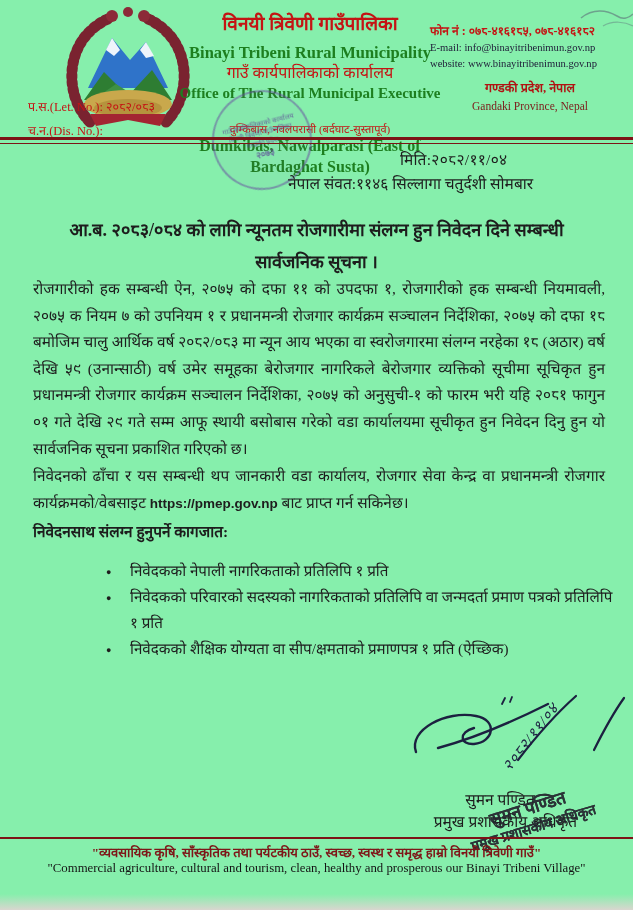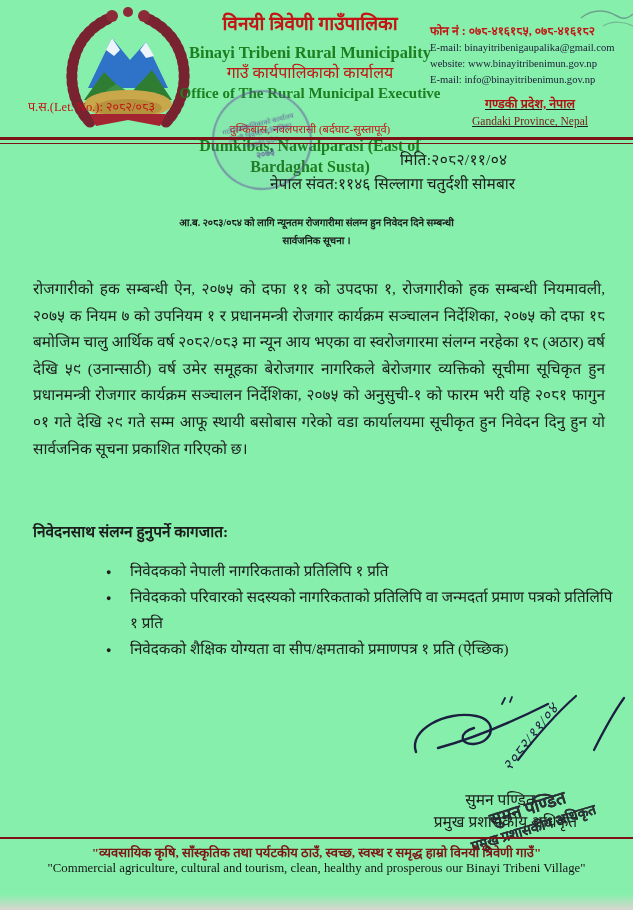--- a/index.html
+++ b/index.html
@@ -15,41 +15,41 @@
   .en-green{color:#1d7f1f;font-weight:bold;}
   .head-center .l1{font-size:19px;font-weight:bold;color:#c41414;}
   .head-center .l2{font-size:16.5px;margin-top:6px;}
   .head-center .l3{font-size:16px;color:#c41414;}
   .head-center .l4{font-size:15px;}
   .head-center .l5{font-size:11px;color:#c41414;margin-top:19px;}
   .head-center .l6{font-size:16px;}
   .head-right{left:430px;top:22px;width:200px;line-height:1.5;}
   .head-right .phone{color:#c41414;font-weight:bold;font-size:12px;white-space:nowrap;}
   .head-right .mail{font-size:10.6px;color:#20203a;white-space:nowrap;}
-  .head-right .prov{margin-top:7px;text-align:center;text-decoration:underline;}
+  .head-right .prov{margin-top:7px;text-align:center;}
   .head-right .prov-np{color:#b01212;font-size:12.5px;font-weight:bold;}
   .head-right .prov-en{color:#7c1a1a;font-size:11.5px;}
   .letno{left:28px;top:96px;line-height:1.9;font-size:12.5px;color:#c41414;white-space:nowrap;}
   
   .round-stamp{
     left:212px;top:90px;width:96px;height:96px;border-radius:50%;
     border:2.5px solid rgba(102,70,160,.5);
     display:flex;flex-direction:column;align-items:center;justify-content:center;
     transform:rotate(-14deg);color:rgba(90,58,150,.72);
     font-size:7px;text-align:center;line-height:1.35;filter:blur(.4px);
     background:rgba(120,90,180,.05);
   }
   .round-stamp .yr{font-size:9px;font-weight:bold;}
   
   .rule-top{left:0;top:137px;width:633px;height:3px;border-top:3px solid #7d1316;border-bottom:1.5px solid #7d1316;}
   .rule-bottom{left:0;top:837px;width:633px;border-top:2.5px solid #7d1316;}
   
   .miti{left:400px;top:148px;font-size:15.5px;letter-spacing:.3px;}
-  .sambat{left:270px;top:172px;font-size:15.5px;}
-  .subject{left:0;top:214px;width:633px;text-align:center;font-size:10px;font-weight:600;line-height:1.8;}
+  .sambat{left:288px;top:172px;font-size:15.5px;}
+  .subject{left:0;top:214px;width:633px;text-align:center;font-size:18px;font-weight:600;line-height:1.8;}
   
   .para{left:33px;width:572px;font-size:15.4px;line-height:26.6px;text-align:justify;}
   .p1{top:276px;}
   .p2{top:463px;}
   .url{font-family:"Liberation Sans","DejaVu Sans",sans-serif;font-size:13.5px;font-weight:bold;}
   .att-head{left:33px;top:521px;font-size:15.4px;font-weight:bold;}
   ul.atts{left:88px;top:542px;width:512px;margin:16px;padding:0;list-style:none;font-size:15.2px;line-height:26px;}
   ul.atts li{position:relative;padding-left:26px;margin-bottom:0;}
   ul.atts li::before{content:"●";position:absolute;left:2px;top:1px;font-size:9px;}
   
@@ -102,31 +102,31 @@
     <div class="l1">विनयी त्रिवेणी गाउँपालिका</div>
     <div class="l2 en-green">Binayi Tribeni Rural Municipality</div>
     <div class="l3">गाउँ कार्यपालिकाको कार्यालय</div>
     <div class="l4 en-green">Office of The Rural Municipal Executive</div>
     <div class="l5">दुम्किबास, नवलपरासी (बर्दघाट-सुस्तापूर्व)</div>
     <div class="l6 en-green">Dumkibas, Nawalparasi (East of Bardaghat Susta)</div>
   </div>
 
   <div class="abs head-right">
     <div class="phone">फोन नं : ०७८-४१६१८५, ०७८-४१६१८२</div>
-    <div class="mail">E-mail: binayitribenigaupalika@gmail.com</div>
+    <div class="mail">E-mail: info@binayitribenimun.gov.np</div>
     <div class="mail">website: www.binayitribenimun.gov.np</div>
-    <div class="mail">E-mail: info@binayitribenimun.gov.np</div>
     <div class="prov">
       <div class="prov-np">गण्डकी प्रदेश, नेपाल</div>
       <div class="prov-en">Gandaki Province, Nepal</div>
     </div>
   </div>
 
   <div class="abs letno">
     <div>प.स.(Let. No.): २०८२/०८३</div>
+    <div>च.न.(Dis. No.):</div>
   </div>
 
   <div class="abs round-stamp">
     <div>गाउँ कार्यपालिकाको कार्यालय</div>
     <div>विनयी त्रिवेणी गाउँपालिका</div>
     <div>गण्डकी प्रदेश</div>
     <div class="yr">२०७३</div>
   </div>
 
   <svg class="abs corner-scribble" width="60" height="44" viewBox="0 0 60 44">
@@ -139,20 +139,21 @@
   <div class="abs miti">मिति:२०८२/११/०४</div>
   <div class="abs sambat">नेपाल संवत:११४६ सिल्लागा चतुर्दशी सोमबार</div>
 
   <div class="abs subject">
     <div>आ.ब. २०८३/०८४ को लागि न्यूनतम रोजगारीमा संलग्न हुन निवेदन दिने सम्बन्धी</div>
     <div>सार्वजनिक सूचना ।</div>
   </div>
 
   <div class="abs para p1">रोजगारीको हक सम्बन्धी ऐन, २०७५ को दफा ११ को उपदफा १, रोजगारीको हक सम्बन्धी नियमावली, २०७५ क नियम ७ को उपनियम १ र प्रधानमन्त्री रोजगार कार्यक्रम सञ्चालन निर्देशिका, २०७५ को दफा १८ बमोजिम चालु आर्थिक वर्ष २०८२/०८३ मा न्यून आय भएका वा स्वरोजगारमा संलग्न नरहेका १८ (अठार) वर्ष देखि ५९ (उनान्साठी) वर्ष उमेर समूहका बेरोजगार नागरिकले बेरोजगार व्यक्तिको सूचीमा सूचिकृत हुन प्रधानमन्त्री रोजगार कार्यक्रम सञ्चालन निर्देशिका, २०७५ को अनुसुची-१ को फारम भरी यहि २०८१ फागुन ०१ गते देखि २९ गते सम्म आफू स्थायी बसोबास गरेको वडा कार्यालयमा सूचीकृत हुन निवेदन दिनु हुन यो सार्वजनिक सूचना प्रकाशित गरिएको छ।</div>
 
+  <div class="abs para p2"><span>निवेदनको ढाँचा र यस सम्बन्धी थप जानकारी वडा कार्यालय, रोजगार सेवा केन्द्र वा प्रधानमन्त्री रोजगार कार्यक्रमको/वेबसाइट </span><span class="url">https://pmep.gov.np</span><span> बाट प्राप्त गर्न सकिनेछ।</span></div>
 
   <div class="abs att-head">निवेदनसाथ संलग्न हुनुपर्ने कागजात:</div>
   <ul class="abs atts">
     <li>निवेदकको नेपाली नागरिकताको प्रतिलिपि १ प्रति</li>
     <li>निवेदकको परिवारको सदस्यको नागरिकताको प्रतिलिपि वा जन्मदर्ता प्रमाण पत्रको प्रतिलिपि १ प्रति</li>
     <li>निवेदकको शैक्षिक योग्यता वा सीप/क्षमताको प्रमाणपत्र १ प्रति (ऐच्छिक)</li>
   </ul>
 
   <svg class="abs sig-svg" width="230" height="95" viewBox="0 0 230 95">
     <path d="M18,62 C10,40 48,20 78,26 C100,30 96,52 76,54 C62,55 60,42 76,38" fill="none" stroke="#1c2040" stroke-width="2.4" stroke-linecap="round"></path>

